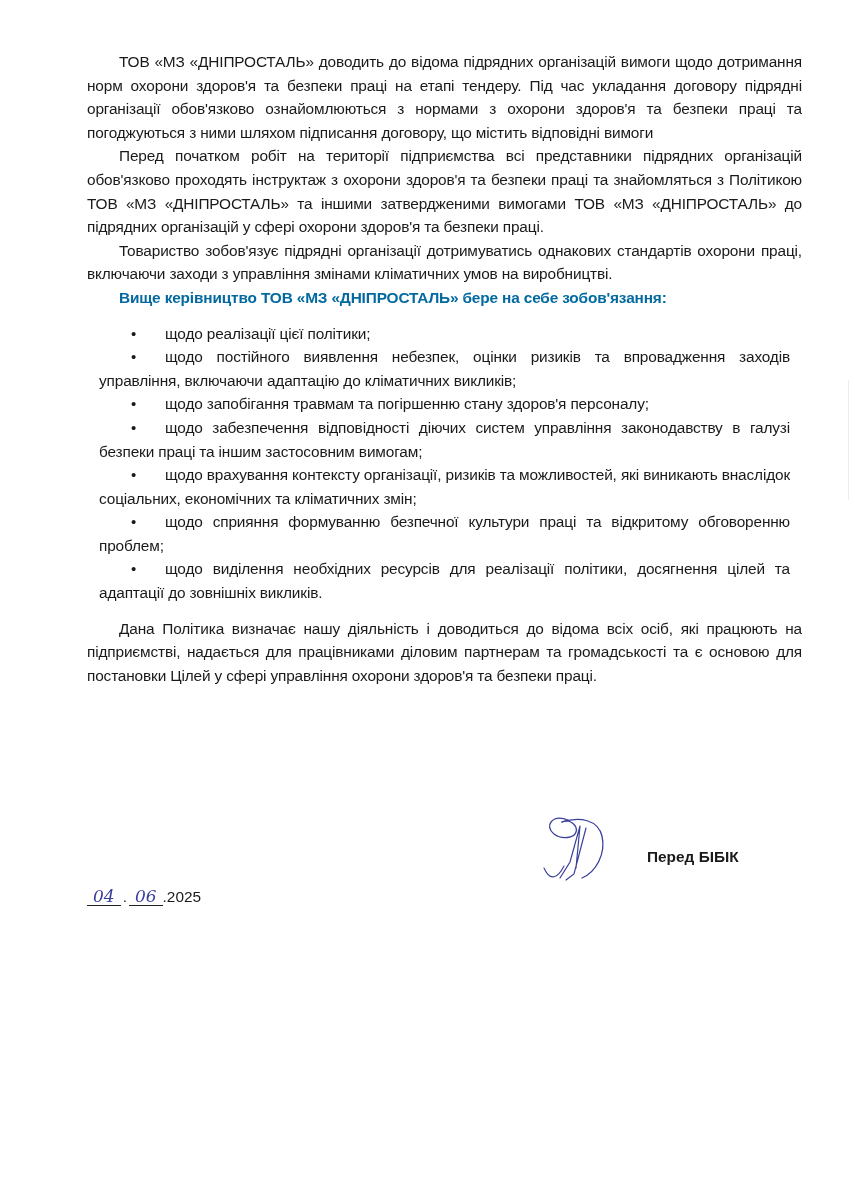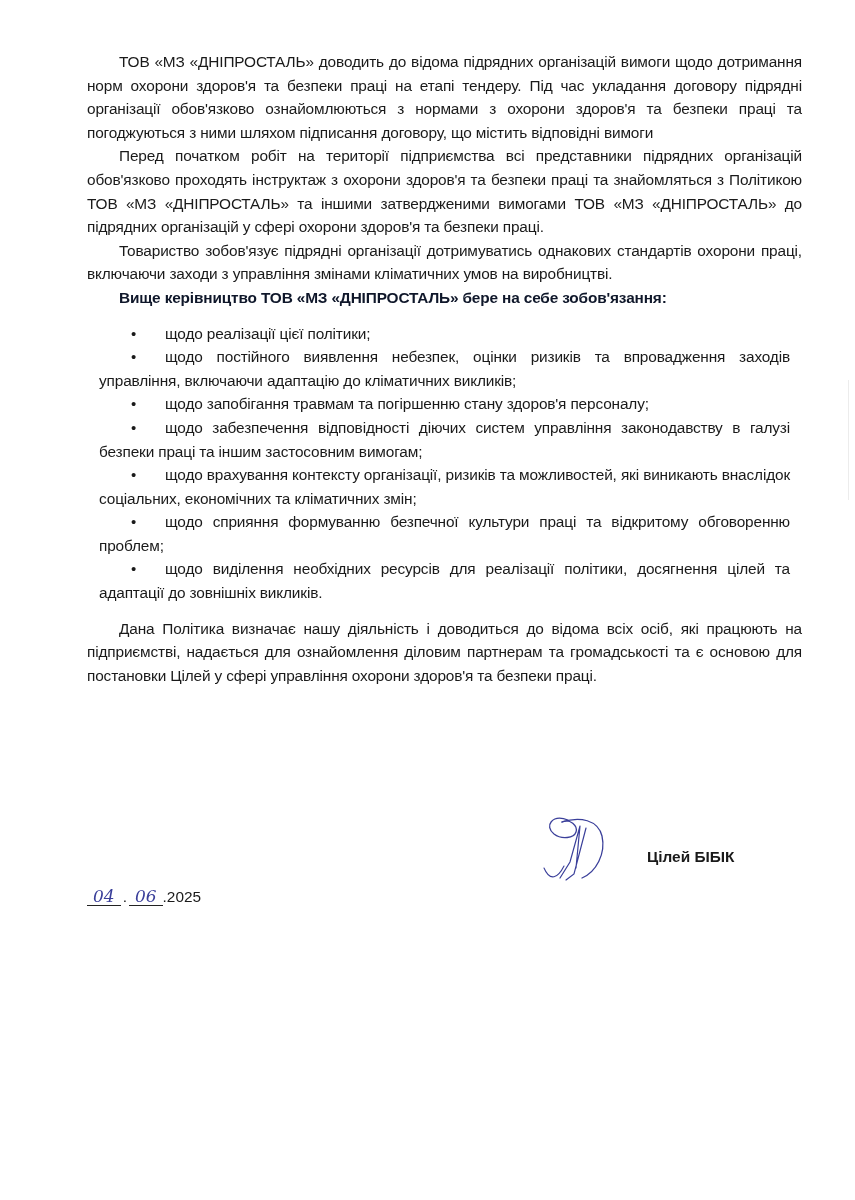--- a/index.html
+++ b/index.html
@@ -25,21 +25,21 @@
       line-height: 23.6px;
       letter-spacing: -0.15px;
     }
     .para {
       margin: 0;
       text-align: justify;
       text-indent: 32px;
     }
     .green-heading {
       margin: 0;
-      color: #0f172a;
+      color: #0369a1;
       font-weight: bold;
       text-indent: 32px;
     }
     .bullets {
       margin: 12px;
       padding: 0;
       list-style: none;
     }
     .bullet {
       margin: 0;
@@ -122,31 +122,31 @@
   <ul class="bullets">
     <li class="bullet"><span class="dot">•</span><span>щодо реалізації цієї політики;</span></li>
     <li class="bullet"><span class="dot">•</span><span>щодо постійного виявлення небезпек, оцінки ризиків та впровадження заходів управління, включаючи адаптацію до кліматичних викликів;</span></li>
     <li class="bullet"><span class="dot">•</span><span>щодо запобігання травмам та погіршенню стану здоров'я персоналу;</span></li>
     <li class="bullet"><span class="dot">•</span><span>щодо забезпечення відповідності діючих систем управління законодавству в галузі безпеки праці та іншим застосовним вимогам;</span></li>
     <li class="bullet"><span class="dot">•</span><span>щодо врахування контексту організації, ризиків та можливостей, які виникають внаслідок соціальних, економічних та кліматичних змін;</span></li>
     <li class="bullet"><span class="dot">•</span><span>щодо сприяння формуванню безпечної культури праці та відкритому обговоренню проблем;</span></li>
     <li class="bullet"><span class="dot">•</span><span>щодо виділення необхідних ресурсів для реалізації політики, досягнення цілей та адаптації до зовнішніх викликів.</span></li>
   </ul>
 
-  <p class="para">Дана Політика визначає нашу діяльність і доводиться до відома всіх осіб, які працюють на підприємстві, надається для ознайомлення діловим партнерам та громадськості та є основою для постановки Цілей у сфері управління охорони здоров'я та безпеки праці.</p>
+  <p class="para">Дана Політика визначає нашу діяльність і доводиться до відома всіх осіб, які працюють на підприємстві, надається для працівниками діловим партнерам та громадськості та є основою для постановки Цілей у сфері управління охорони здоров'я та безпеки праці.</p>
 </div>
 
 <svg class="signature" viewBox="0 0 80 72" xmlns="http://www.w3.org/2000/svg">
   <path d="M28 8 C 12 2, 4 14, 14 22 C 22 28, 34 26, 36 20 C 38 14, 30 6, 22 10" fill="none" stroke="#3a3f9a" stroke-width="1.3" stroke-linecap="round"></path>
   <path d="M22 10 C 40 4, 58 8, 62 24 C 66 42, 56 60, 42 66" fill="none" stroke="#3a3f9a" stroke-width="1.3" stroke-linecap="round"></path>
   <path d="M40 14 L 30 50 L 20 66 M 40 14 L 36 56 M 46 16 L 34 62 L 26 68" fill="none" stroke="#3a3f9a" stroke-width="1.2" stroke-linecap="round"></path>
   <path d="M4 56 C 10 70, 18 66, 24 54" fill="none" stroke="#3a3f9a" stroke-width="1.1" stroke-linecap="round"></path>
 </svg>
 
 <div class="signature-row">
-  <span class="director-name">Цілей БІБІК</span>
+  <span class="director-name">Перед БІБІК</span>
 </div>
 
 <div class="date-row">
   <span class="date-hand">04</span><span class="date-sep">.</span><span class="date-hand">06</span><span>.2025</span>
 </div>
 
 <div class="scan-edge"></div>
 
 </body></html>

